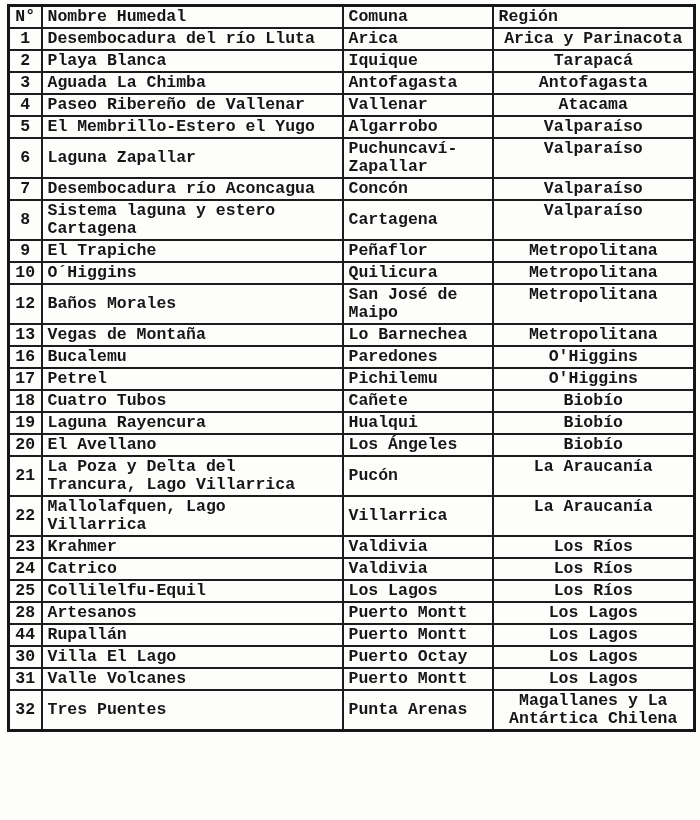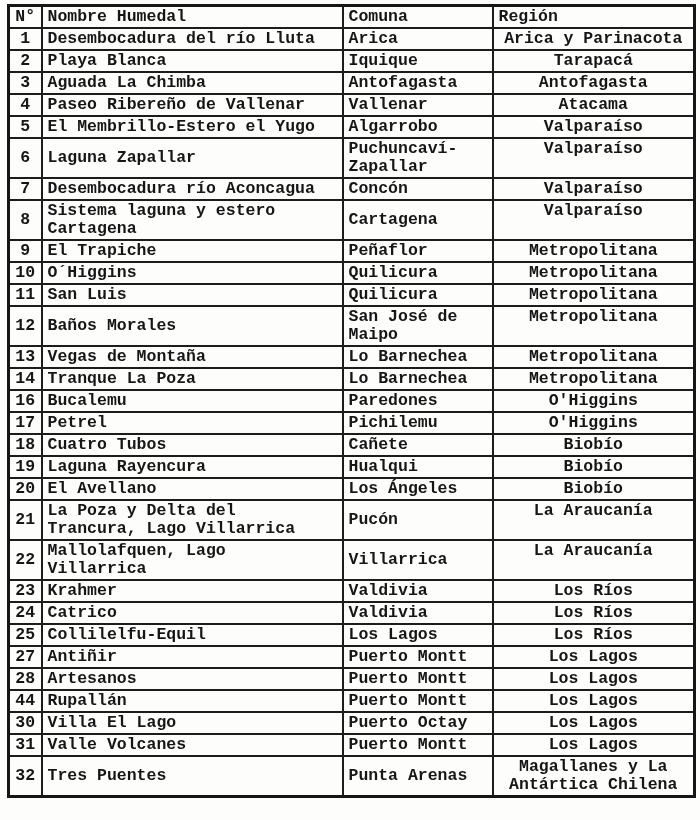--- a/index.html
+++ b/index.html
@@ -117,41 +117,29 @@
           <td class="c-comuna">Peñaflor</td>
           <td class="c-region">Metropolitana</td>
         </tr>
         <tr>
           <td class="c-num">10</td>
           <td class="c-nombre">O´Higgins</td>
           <td class="c-comuna">Quilicura</td>
           <td class="c-region">Metropolitana</td>
         </tr>
         <tr>
-          <td class="c-num">11</td>
-          <td class="c-nombre">San Luis</td>
-          <td class="c-comuna">Quilicura</td>
-          <td class="c-region">Metropolitana</td>
-        </tr>
-        <tr>
           <td class="c-num">12</td>
           <td class="c-nombre">Baños Morales</td>
           <td class="c-comuna">San José de
 Maipo</td>
           <td class="c-region">Metropolitana</td>
         </tr>
         <tr>
           <td class="c-num">13</td>
           <td class="c-nombre">Vegas de Montaña</td>
-          <td class="c-comuna">Lo Barnechea</td>
-          <td class="c-region">Metropolitana</td>
-        </tr>
-        <tr>
-          <td class="c-num">14</td>
-          <td class="c-nombre">Tranque La Poza</td>
           <td class="c-comuna">Lo Barnechea</td>
           <td class="c-region">Metropolitana</td>
         </tr>
         <tr>
           <td class="c-num">16</td>
           <td class="c-nombre">Bucalemu</td>
           <td class="c-comuna">Paredones</td>
           <td class="c-region">O'Higgins</td>
         </tr>
         <tr>
@@ -204,26 +192,20 @@
           <td class="c-comuna">Valdivia</td>
           <td class="c-region">Los Ríos</td>
         </tr>
         <tr>
           <td class="c-num">25</td>
           <td class="c-nombre">Collilelfu-Equil</td>
           <td class="c-comuna">Los Lagos</td>
           <td class="c-region">Los Ríos</td>
         </tr>
         <tr>
-          <td class="c-num">27</td>
-          <td class="c-nombre">Antiñir</td>
-          <td class="c-comuna">Puerto Montt</td>
-          <td class="c-region">Los Lagos</td>
-        </tr>
-        <tr>
           <td class="c-num">28</td>
           <td class="c-nombre">Artesanos</td>
           <td class="c-comuna">Puerto Montt</td>
           <td class="c-region">Los Lagos</td>
         </tr>
         <tr>
           <td class="c-num">44</td>
           <td class="c-nombre">Rupallán</td>
           <td class="c-comuna">Puerto Montt</td>
           <td class="c-region">Los Lagos</td>

